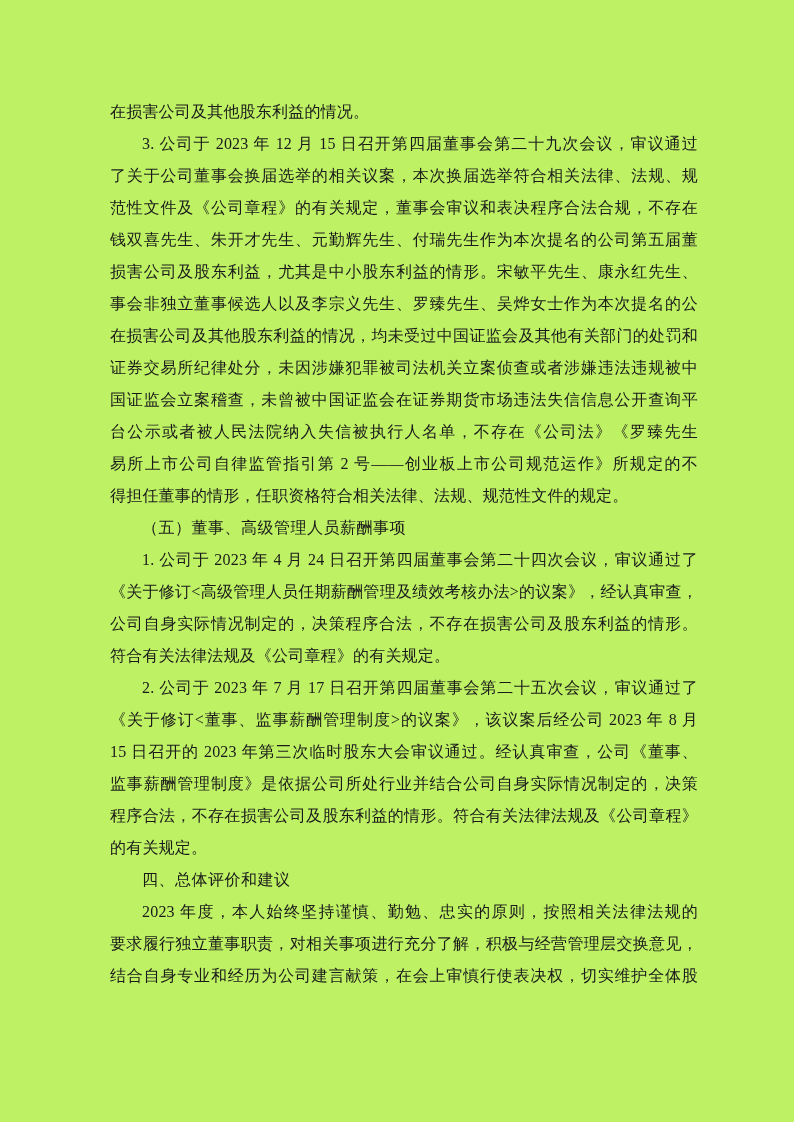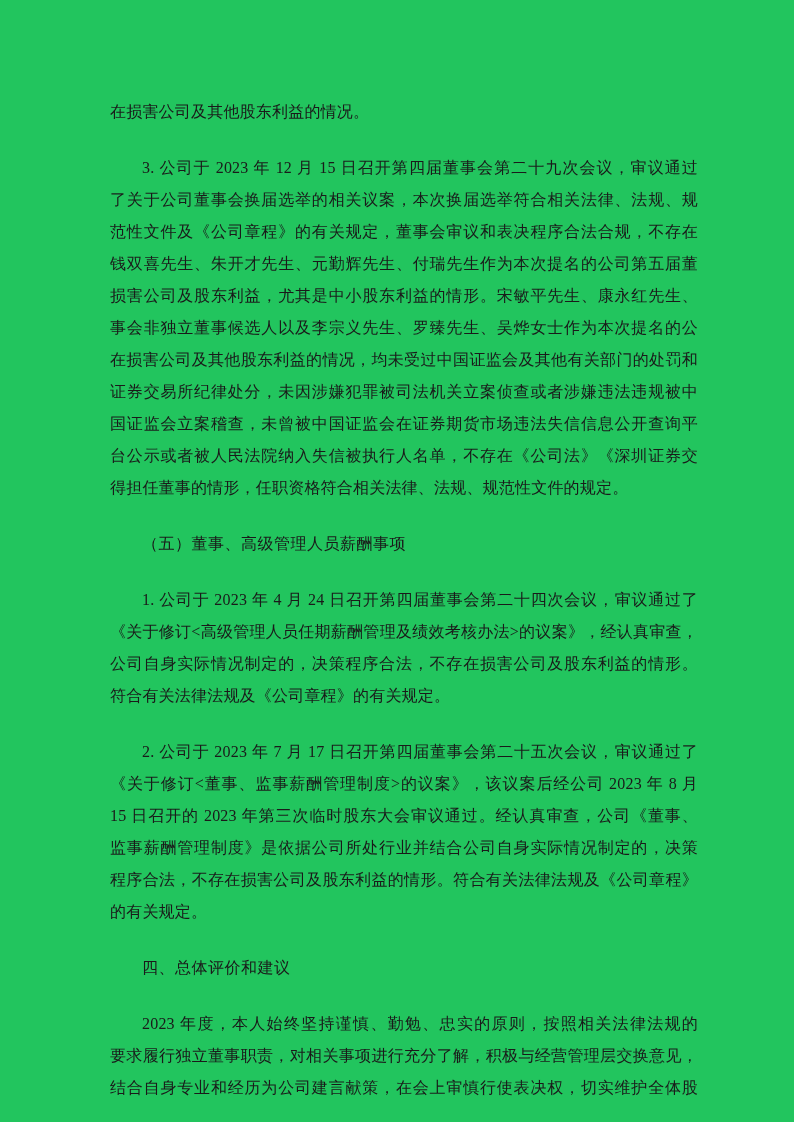--- a/index.html
+++ b/index.html
@@ -11,40 +11,39 @@
     width: 794px;
     height: 1122px;
     position: relative;
     overflow: hidden;
     font-family: "Liberation Serif", "DejaVu Serif", serif;
     color: #1a1a1a;
   }
   .page {
     position: absolute;
     inset: 0;
-    background: #22c55e;
+    background: #bef264;
   }
   .text-block {
     position: absolute;
     left: 110px;
     top: 96px;
     width: 588px;
   }
   .line {
     height: 32px;
     line-height: 32px;
     font-size: 16px;
     letter-spacing: 0.2px;
     text-align: justify;
     text-align-last: justify;
     text-justify: inter-character;
   }
   .indent {
     text-indent: 2em;
-    margin-top: 24px;
   }
   .para-last {
     text-align-last: left;
   }
   .heading {
     font-family: "Liberation Sans", "DejaVu Sans", sans-serif;
     font-weight: 400;
     text-align-last: left;
     letter-spacing: 0.5px;
   }
@@ -60,21 +59,22 @@
       <div>
         <div class="line indent">3. 公司于 2023 年 12 月 15 日召开第四届董事会第二十九次会议，审议通过</div>
         <div class="line">了关于公司董事会换届选举的相关议案，本次换届选举符合相关法律、法规、规</div>
         <div class="line">范性文件及《公司章程》的有关规定，董事会审议和表决程序合法合规，不存在</div>
         <div class="line">钱双喜先生、朱开才先生、元勤辉先生、付瑞先生作为本次提名的公司第五届董</div>
         <div class="line">损害公司及股东利益，尤其是中小股东利益的情形。宋敏平先生、康永红先生、</div>
         <div class="line">事会非独立董事候选人以及李宗义先生、罗臻先生、吴烨女士作为本次提名的公</div>
         <div class="line">在损害公司及其他股东利益的情况，均未受过中国证监会及其他有关部门的处罚和</div>
         <div class="line">证券交易所纪律处分，未因涉嫌犯罪被司法机关立案侦查或者涉嫌违法违规被中</div>
         <div class="line">国证监会立案稽查，未曾被中国证监会在证券期货市场违法失信信息公开查询平</div>
-        <div class="line">台公示或者被人民法院纳入失信被执行人名单，不存在《公司法》《深圳证券交</div>
+        <div class="line">台公示或者被人民法院纳入失信被执行人名单，不存在《公司法》《罗臻先生</div>
+        <div class="line">易所上市公司自律监管指引第 2 号——创业板上市公司规范运作》所规定的不</div>
         <div class="line para-last">得担任董事的情形，任职资格符合相关法律、法规、规范性文件的规定。</div>
       </div>
       <div>
         <div class="line heading indent para-last">（五）董事、高级管理人员薪酬事项</div>
       </div>
       <div>
         <div class="line indent">1. 公司于 2023 年 4 月 24 日召开第四届董事会第二十四次会议，审议通过了</div>
         <div class="line">《关于修订&lt;高级管理人员任期薪酬管理及绩效考核办法&gt;的议案》，经认真审查，</div>
         <div class="line">公司自身实际情况制定的，决策程序合法，不存在损害公司及股东利益的情形。</div>
         <div class="line para-last">符合有关法律法规及《公司章程》的有关规定。</div>

